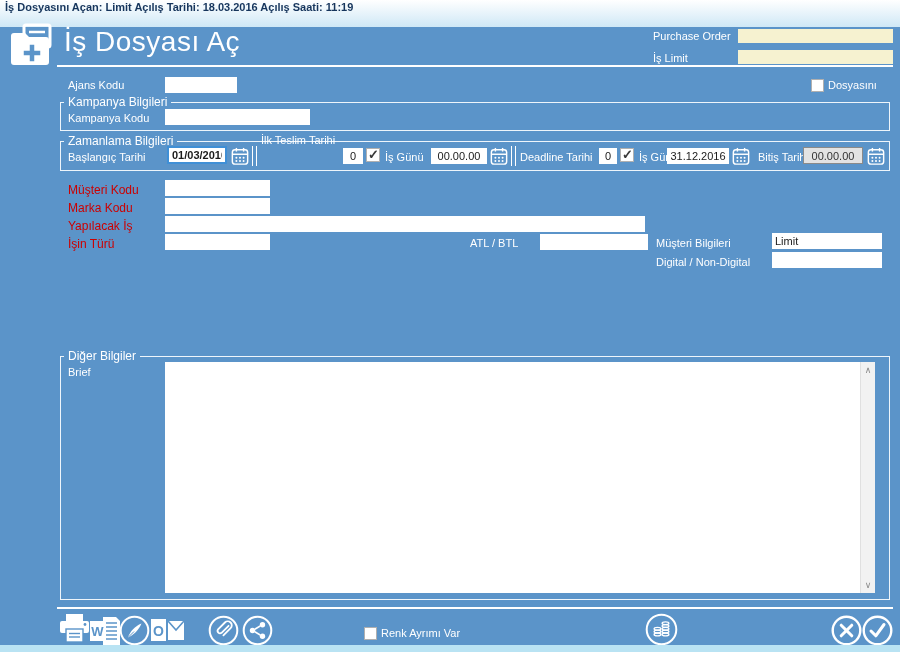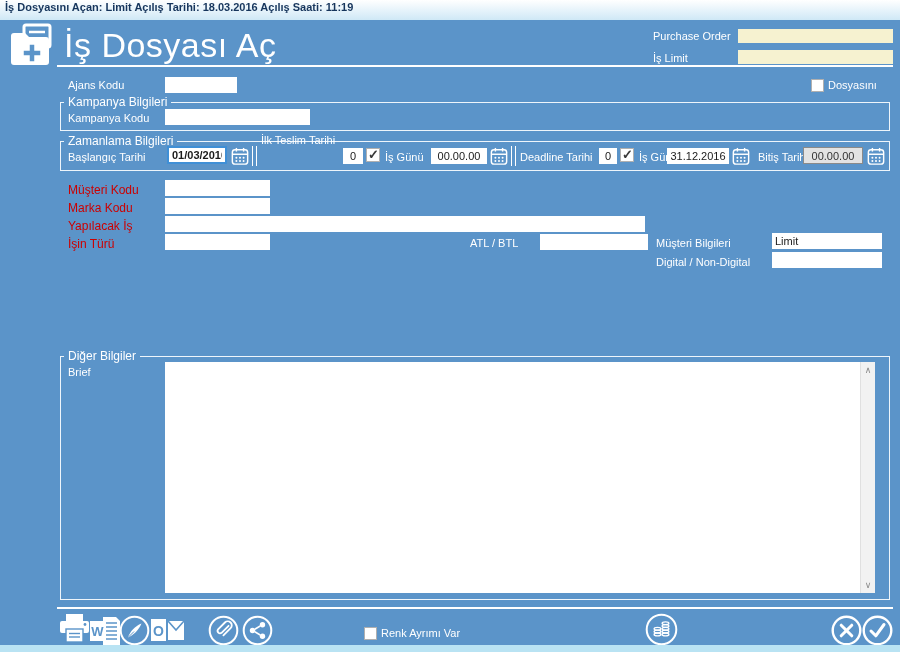--- a/index.html
+++ b/index.html
@@ -1,24 +1,24 @@
 <!DOCTYPE html>
 <html><head>
 <meta charset="utf-8">
 <style>
   * { margin:0; padding:0; box-sizing:border-box; }
   html,body { width:900px; height:652px; overflow:hidden; }
   body { font-family:"Liberation Sans", sans-serif; }
   .screen { position:relative; width:900px; height:652px; background:#5b94c9; overflow:hidden; }
-  .titlebar { position:absolute; left:0; top:0; width:900px; height:20px;
+  .titlebar { position:absolute; left:0; top:0; width:900px; height:27px;
     background:linear-gradient(#ffffff,#cfe8f6); color:#16355c; font-size:11px; font-weight:bold;
     padding:1px 0 0 5px; }
   .bottomstrip { position:absolute; left:0; top:645px; width:900px; height:7px; background:#b9e3f3; }
   .hline { position:absolute; height:2px; background:#ffffff; }
-  .page-title { position:absolute; left:64px; top:26px; color:#ffffff; font-size:34px; font-weight:300; letter-spacing:0.5px;text-align:center; }
+  .page-title { position:absolute; left:64px; top:26px; color:#ffffff; font-size:28px; font-weight:300; letter-spacing:0.5px;text-align:center; }
   .lbl { position:absolute; color:#ffffff; font-size:11px; white-space:nowrap; }
   .lbl-red { position:absolute; color:#cc0000; font-size:12px; white-space:nowrap; }
   .inp { position:absolute; height:16px; border:none; background:#ffffff; font-family:"Liberation Sans",sans-serif;
     font-size:11px; color:#1a1a1a; padding:0 3px; outline:none; }
   .inp.cream { background:#f6f2d0; height:14px; }
   .inp.center { text-align:center; }
   .inp.bold { font-weight:bold; }
   .inp.focus { border:2px solid #3f8fd6; height:18px; }
   .inp.disabled { background:#e3e3e3; border:1px solid #8a8a8a; color:#333; }
   fieldset { position:absolute; border:1px solid #eef5fb; }

